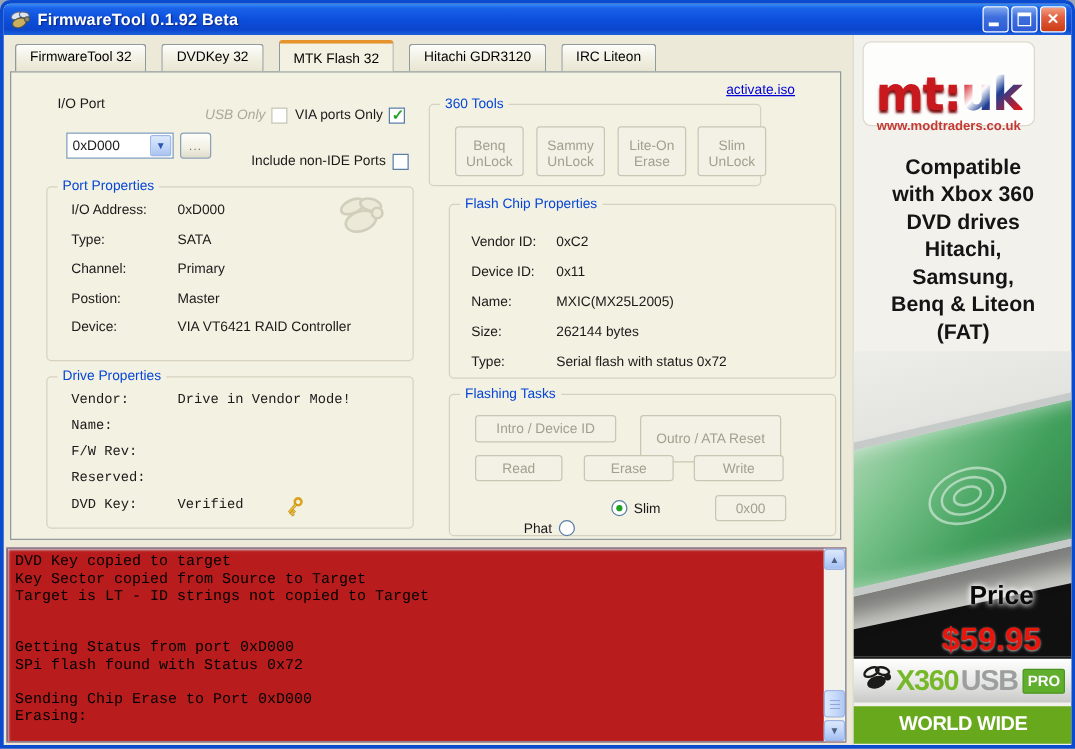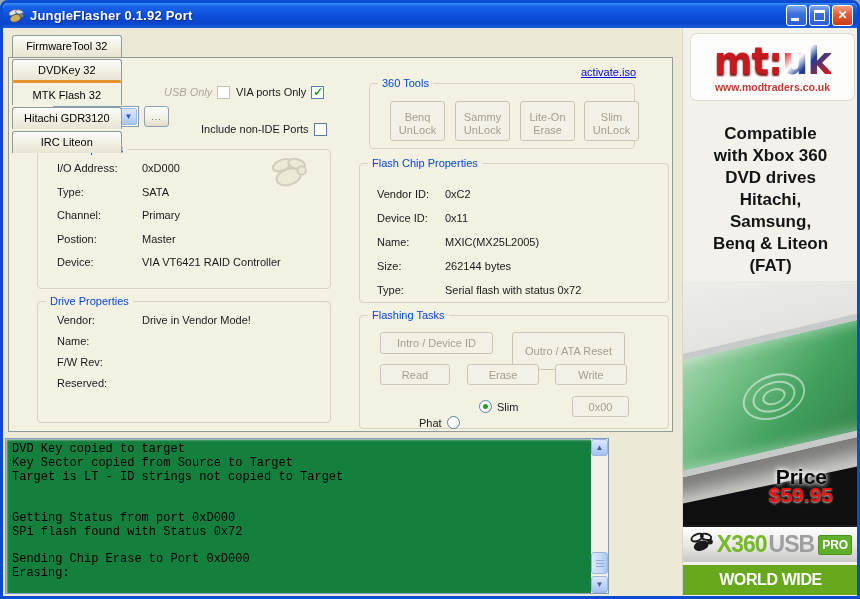--- a/index.html
+++ b/index.html
@@ -22,21 +22,21 @@
   .wbtn.close { background:linear-gradient(180deg,#F3A183 0%,#E26142 40%,#CC3A14 100%);
     color:#fff; font-size:12px; font-weight:bold; text-align:center; line-height:19px; }
   .glyph-min { position:absolute; left:4px; bottom:4px; width:8px; height:3px; background:#fff; }
   .glyph-max { position:absolute; left:4px; top:4px; width:11px; height:11px;
     border:1px solid #fff; border-top:3px solid #fff; }
 
   
   .app { position:relative; width:854px; height:568px; background:#ECE9D8; }
 
   
-  .tabs { position:absolute; left:9px; top:7px; display:flex; gap:2px; z-index:2;flex-direction:column; }
+  .tabs { position:absolute; left:9px; top:7px; display:flex; gap:12px; z-index:2; }
   .tab { height:22px; padding:4px 11px 0; font-size:11px; color:#000; text-align:center;
     background:linear-gradient(180deg,#FDFDFB,#F0EEDF 60%,#E8E5D2);
     border:1px solid #919B9C; border-bottom:none; border-radius:3px 3px 0 0; cursor:pointer; }
   .tab.active { height:25px; margin-top:-3px; padding-top:6px;
     background:#F3F1E2; border-top:3px solid #E5942D; position:relative; z-index:3; }
 
   
   .page { position:absolute; left:5px; top:29px; width:665px; height:375px;
     background:#F3F1E2; border:1px solid #919B9C; z-index:1; font-size:11px; color:#1A1A1A; }
 
@@ -66,21 +66,21 @@
   .group-title { position:absolute; top:-7px; left:8px; background:#F3F1E2; padding:0 4px;
     color:#0646D6; font-size:11px; }
 
   .rows { position:absolute; left:0; top:0; right:0; }
   .prow { display:flex; }
   .prow .pl { flex:none; }
   .prow .pv { flex:1; }
 
   .g-port .rows, .g-drive .rows { padding:12px 0 0 19px; }
   .g-port .prow { height:23.5px; }
-  .g-drive .prow { height:21px; }
+  .g-drive .prow { height:21px;font-family:Liberation Mono, monospace; }
   .g-port .pl, .g-drive .pl { width:85px; }
 
   .g-flash .rows { padding:24px 0 0 17px; }
   .g-flash .prow { height:24px; }
   .g-flash .pl { width:68px; }
 
   .watermark { position:absolute; right:18px; top:6px; opacity:.9; }
   .key-ic { margin-left:32px; margin-top:-2px; }
 
   
@@ -94,39 +94,39 @@
   .g-tasks .b-erase { position:absolute; left:107px; top:48px; width:72px; height:21px; }
   .g-tasks .b-write { position:absolute; left:195px; top:48px; width:72px; height:21px; }
   .g-tasks .b-hex   { position:absolute; left:212px; top:80px; width:57px; height:21px; }
   .radiorow { position:absolute; display:flex; align-items:center; gap:5px; }
   .radio { width:13px; height:13px; border:1px solid #5A7EA4; border-radius:50%; background:#fff;
     position:relative; cursor:pointer; }
   .radio.sel::after { content:""; position:absolute; left:3px; top:3px; width:5px; height:5px;
     border-radius:50%; background:#21A121; }
 
   
-  .log { position:absolute; left:2px; top:410px; width:604px; height:156px; background:#15803d;
+  .log { position:absolute; left:2px; top:410px; width:672px; height:156px; background:#b91c1c;
     border:1px solid #7F9DB9; box-shadow:inset 1px 1px 2px #CFD4DA; }
   .log pre { font-family:"Liberation Mono", monospace; font-size:12px; line-height:13.8px;
     padding:4px 6px; color:#000; }
   .scrollbar { position:absolute; right:0; top:0; width:17px; height:100%; background:#F2F1EA; }
   .sb-btn { position:absolute; left:0; width:17px; height:17px; border:1px solid #9DB4E4; border-radius:3px;
     background:linear-gradient(180deg,#DCE9FC,#BCD2F8 60%,#A2BEF0); color:#4D6185; font-size:8px;
     text-align:center; line-height:15px; cursor:pointer; }
   .sb-btn.up { top:0; } .sb-btn.down { bottom:0; }
   .sb-thumb { position:absolute; left:0; bottom:19px; width:17px; height:22px; border:1px solid #9DB4E4;
     border-radius:3px; background:linear-gradient(90deg,#DCE9FC,#C4D8FA 60%,#ADC8F2); cursor:grab; }
   .sb-thumb::after { content:""; position:absolute; left:4px; top:7px; width:8px; height:8px;
     background:repeating-linear-gradient(180deg,#8FA8D8 0 1px,transparent 1px 3px); }
 
   
   .sidebar { position:absolute; left:679px; top:0; width:175px; height:568px; background:#F2F1EC;
     border-left:1px solid #D9D6C8; }
-  .mtuk { position:absolute; left:7px; top:5px; width:165px; height:68px; background:#FDFDFC;
-    border:1px solid #DDDACB; border-radius:7px; text-align:center; padding-top:10px; cursor:pointer; }
+  .mtuk { position:absolute; left:7px; top:5px; width:138px; height:68px; background:#FDFDFC;
+    border:1px solid #DDDACB; border-radius:7px; text-align:center; padding-top:24px; cursor:pointer; }
   .mtuk .logo { font-size:37px; font-weight:bold; line-height:36px; letter-spacing:-1px;
     font-family:"DejaVu Sans", sans-serif; }
   .mtuk .mt, .mtuk .colon { color:#C8191E; text-shadow:0 2px 2px #7A0E10; }
   .mtuk .uk { background:linear-gradient(135deg,#D31A22 15%,#FFFFFF 38%,#1C3F94 55%,#D31A22 85%);
     -webkit-background-clip:text; background-clip:text; color:transparent; }
   .mtuk .url { font-size:10.5px; font-weight:bold; color:#C43A35; margin-top:1px; }
 
   .compat { position:absolute; left:0; top:95px; width:175px; text-align:center; font-size:17px;
     font-weight:bold; line-height:22px; color:#141414; }
 
@@ -138,21 +138,21 @@
     box-shadow:inset 0 0 16px rgba(255,255,255,.55), 10px 16px 16px rgba(0,0,0,.4); }
   .ring { position:absolute; border:2px solid rgba(255,255,255,.5); border-radius:50%; }
   .r1 { width:64px; height:44px; left:98px; top:34px; }
   .r2 { width:44px; height:30px; left:108px; top:41px; }
   .r3 { width:24px; height:16px; left:118px; top:48px; }
   .dev-shadow { position:absolute; left:-20px; bottom:-28px; width:240px; height:70px;
     background:#101010; transform:rotate(-12deg); }
 
   .price-label { position:absolute; top:437px; right:30px; font-size:21px; font-weight:bold;
     color:#0A0A0A; z-index:4; text-shadow:0 0 4px #FFFFFF,0 0 6px #FFFFFF; }
-  .price-value { position:absolute; top:455px; right:24px; font-size:21px; font-weight:bold;
+  .price-value { position:absolute; top:468px; right:24px; font-size:26px; font-weight:bold;
     color:#E8150D; z-index:4; text-shadow:0 1px 2px rgba(255,255,255,.7); }
 
   .x360banner { position:absolute; left:0; top:497px; width:175px; height:37px;
     background:linear-gradient(180deg,#FFFFFF 0%,#E6E6E4 55%,#C9C9C7 100%); border-top:2px solid #1B1B1B;
     display:flex; align-items:center; justify-content:center; gap:2px; cursor:pointer; }
   .x360banner .x360 { color:#76B82A; font-size:23px; font-weight:bold; letter-spacing:-1px; }
   .x360banner .usb { color:#9C9E9F; font-size:23px; font-weight:bold; letter-spacing:-1px; }
   .x360banner .pro { background:#5FAF2D; color:#fff; font-size:12px; font-weight:bold;
     border-radius:2px; padding:2px 3px; margin-left:2px; border:1px solid #4C9420; }
 
@@ -167,21 +167,21 @@
 
   <div class="titlebar">
     <span class="app-icon">
       <svg width="18" height="16" viewBox="0 0 32 28">
         <ellipse cx="11" cy="8" rx="8" ry="4.5" fill="#D9E4F0" stroke="#667" stroke-width="1.5" transform="rotate(-24 11 8)"></ellipse>
         <ellipse cx="22" cy="7" rx="7" ry="4" fill="#D9E4F0" stroke="#667" stroke-width="1.5" transform="rotate(14 22 7)"></ellipse>
         <ellipse cx="15" cy="18" rx="10" ry="6.5" fill="#C9AF5E" stroke="#554" stroke-width="1.5" transform="rotate(-18 15 18)"></ellipse>
         <circle cx="26" cy="13" r="3.5" fill="#8A8A7A" stroke="#554" stroke-width="1.5"></circle>
       </svg>
     </span>
-    <span class="title">JungleFlasher 0.1.92 Port</span>
+    <span class="title">FirmwareTool 0.1.92 Beta</span>
     <span class="winbtns">
       <span class="wbtn">
           <span class="glyph-min"></span>
         </span>
       <span class="wbtn">
           <span class="glyph-max"></span>
         </span>
       <span class="wbtn close">✕</span>
     </span>
   </div>
@@ -214,21 +214,21 @@
       </label>
       <label class="cbrow" style="left:227px; top:27px;">
         <span>VIA ports Only</span>
         <span class="cb-box checked"></span>
       </label>
       <label class="cbrow" style="left:192px; top:52px;margin-top:12px;">
         <span>Include non-IDE Ports</span>
         <span class="cb-box"></span>
       </label>
 
-      <div class="group g-tools" style="left:360px; top:25px; width:266px; height:66px;">
+      <div class="group g-tools" style="left:334px; top:25px; width:266px; height:66px;">
         <span class="group-title">360 Tools</span>
         <button class="btn-dis t360" style="left:20px;">Benq UnLock</button>
         <button class="btn-dis t360" style="left:85px;">Sammy UnLock</button>
         <button class="btn-dis t360" style="left:150px;">Lite-On Erase</button>
         <button class="btn-dis t360" style="left:214px;">Slim UnLock</button>
       </div>
 
       <div class="group g-port" style="left:28px; top:91px; width:294px; height:140px;">
         <span class="group-title">Port Properties</span>
         <span class="watermark">
@@ -301,35 +301,49 @@
               <span class="pv"></span>
             </div>
           <div class="prow">
               <span class="pl">F/W Rev:</span>
               <span class="pv"></span>
             </div>
           <div class="prow">
               <span class="pl">Reserved:</span>
               <span class="pv"></span>
             </div>
+          <div class="prow">
+            <span class="pl">DVD Key:</span>
+            <span>Verified</span>
+            <span class="key-ic">
+              <svg width="17" height="18" viewBox="0 0 20 20">
+                <g transform="rotate(40 10 10)">
+                  <circle cx="10" cy="4.5" r="3.2" fill="none" stroke="#D9A21E" stroke-width="2.4"></circle>
+                  <rect x="8.9" y="7.5" width="2.2" height="10" fill="#EBBC3C" stroke="#B8860B" stroke-width="0.6"></rect>
+                  <rect x="11" y="13" width="3" height="2" fill="#EBBC3C" stroke="#B8860B" stroke-width="0.6"></rect>
+                  <rect x="11" y="16" width="4" height="2" fill="#EBBC3C" stroke="#B8860B" stroke-width="0.6"></rect>
+                </g>
+              </svg>
+            </span>
+          </div>
         </div>
       </div>
 
       <div class="group g-tasks" style="left:350px; top:257px; width:310px; height:114px;">
         <span class="group-title">Flashing Tasks</span>
         <button class="btn-dis b-intro">Intro / Device ID</button>
         <button class="btn-dis b-outro">Outro / ATA Reset</button>
         <button class="btn-dis b-read">Read</button>
         <button class="btn-dis b-erase">Erase</button>
         <button class="btn-dis b-write">Write</button>
         <label class="radiorow" style="left:59px; top:100px;">
           <span>Phat</span>
           <span class="radio"></span>
         </label>
-        <label class="radiorow" style="left:119px; top:84px;">
+        <label class="radiorow" style="left:129px; top:84px;">
           <span class="radio sel"></span>
           <span>Slim</span>
         </label>
         <button class="btn-dis b-hex">0x00</button>
       </div>
     </div>
 
     <div class="log">
       <pre>DVD Key copied to target
 Key Sector copied from Source to Target

